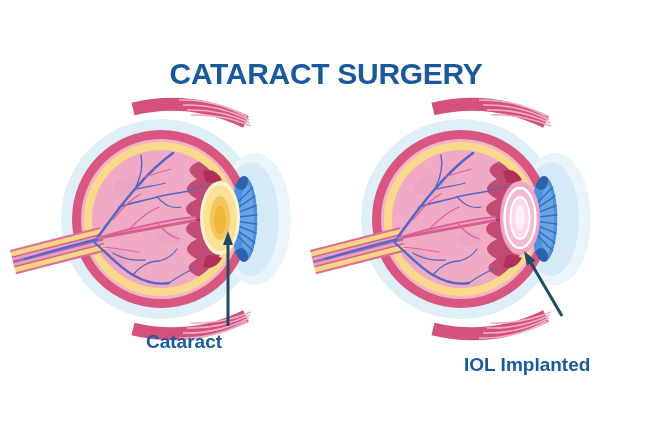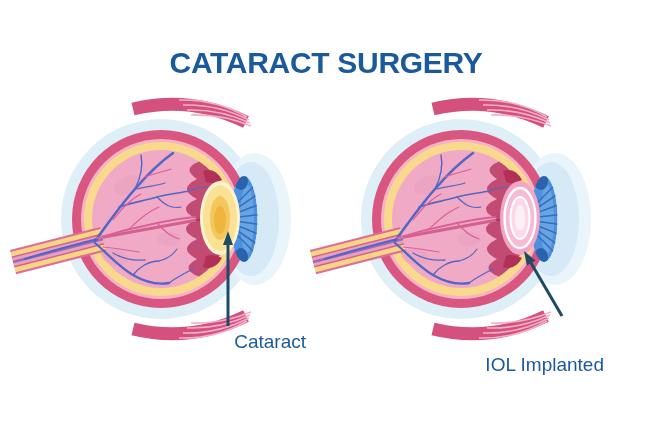--- a/index.html
+++ b/index.html
@@ -1,27 +1,27 @@
 <!DOCTYPE html>
 <html><head>
 <meta charset="utf-8">
 <style>
   html,body{margin:0;padding:0;background:#ffffff;}
   .stage{
     position:relative;width:652px;height:435px;background:#ffffff;overflow:hidden;
     font-family:"Liberation Sans", sans-serif;
   }
   .title{
-    position:absolute;left:0;right:0;top:44px;margin:4px;text-align:center;
+    position:absolute;left:0;right:0;top:44px;margin:15px;text-align:center;
     font-size:30px;font-weight:800;letter-spacing:-0.3px;color:#1A5A9C;line-height:30px;
   }
   .scene{position:absolute;left:0;top:0;}
   .lbl{
-    position:absolute;font-weight:400;font-size:19px;line-height:22px;
-    color:#1A5A9C;text-align:right;
+    position:absolute;font-weight:700;font-size:19px;line-height:22px;
+    color:#1A5A9C;text-align:left;
   }
   .lbl-left{left:146px;top:331px;width:160px;}
   .lbl-right{left:464px;top:322px;width:140px;margin-top:32px;}
 </style>
 </head>
 <body>
 
 <div class="stage">
 
   <h1 class="title">CATARACT SURGERY</h1>

